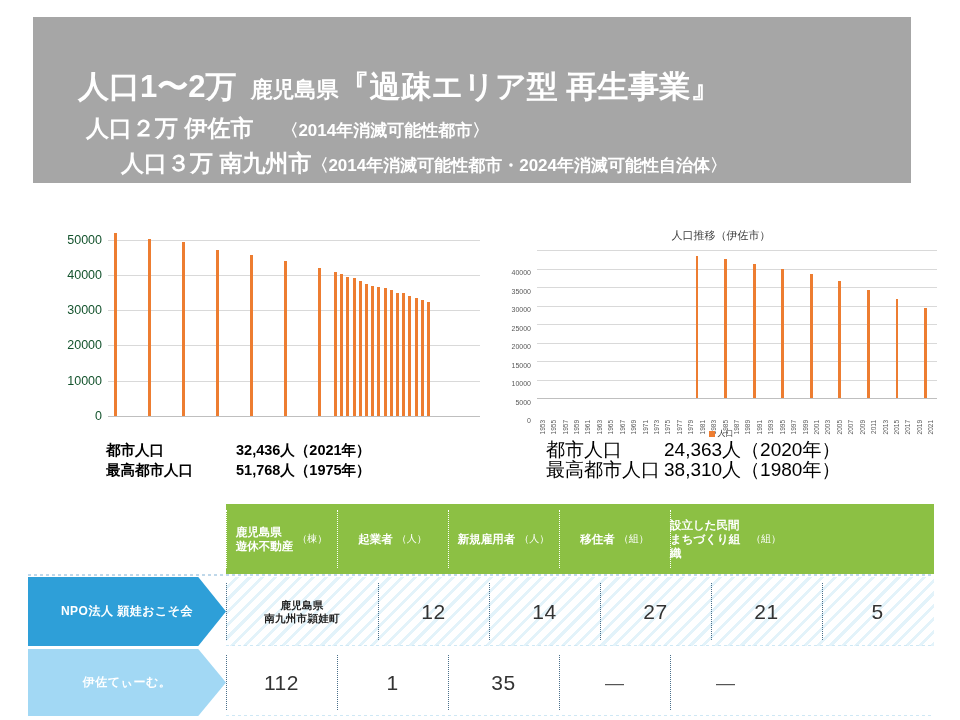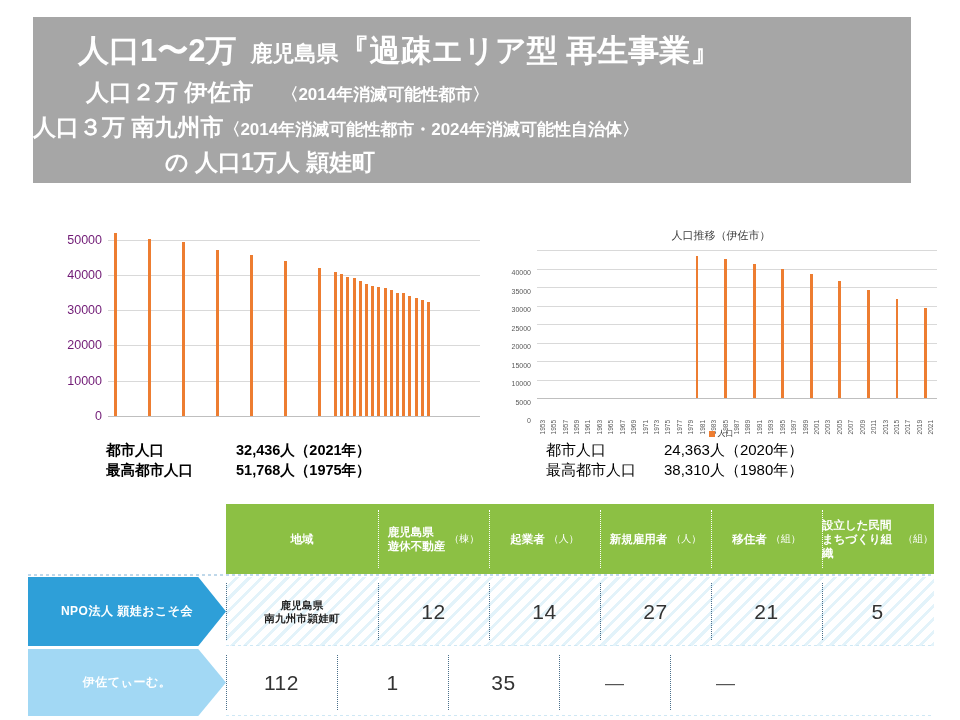--- a/index.html
+++ b/index.html
@@ -19,29 +19,30 @@
     background: #a6a6a6;
     color: #ffffff;
     padding: 12px 0 0 0;
   }
   .title-line-1 {
     font-size: 31px; font-weight: bold;
     letter-spacing: 0px;
     padding-left: 45px;
     line-height: 44px;
     white-space: nowrap;
+    margin-top: 36px;
   }
   .title-line-1 .small { font-size: 22px; }
   .title-line-2, .title-line-3, .title-line-4 {
     font-weight: bold;
     line-height: 32px;
     white-space: nowrap;
   }
   .title-line-2 { font-size: 23px; padding-left: 53px; }
-  .title-line-3 { font-size: 23px; }
+  .title-line-3 { font-size: 23px; padding-left: 88px; }
   .title-line-4 { font-size: 23px; padding-left: 132px; }
   .title-line-2 .ann, .title-line-3 .ann { font-size: 17px; }
   .sp { display: inline-block; width: 14px; }
 
   
   .chart-left {
     position: absolute;
     left: 20px; top: 208px;
     width: 465px; height: 222px;
   }
@@ -55,21 +56,21 @@
     position: absolute;
     left: 88px; top: 14px;
     width: 372px; height: 194px;
   }
   .cl-ylabels {
     position: absolute; left: 0px; top: 0px;
     width: 82px; height: 212px;
   }
   .cl-ylabels span {
     position: absolute; right: 0;
-    font-size: 12.5px; color: #701a75;
+    font-size: 12.5px; color: #14532d;
     transform: translateY(-50%);
     white-space: nowrap;
   }
   .gridline {
     position: absolute; left: 0; right: 0;
     height: 1px; background: #d9d9d9;
   }
   .axisline {
     position: absolute; left: 0; right: 0;
     height: 1px; background: #bfbfbf;
@@ -137,21 +138,21 @@
     font-weight: bold;
     font-size: 14.5px;
     color: #000000;
     line-height: 20px;
     white-space: nowrap;
   }
   .caption-left { left: 106px; top: 440px; }
   .caption-right { left: 546px; top: 440px; }
   .caption .lab { display: inline-block; width: 130px; }
   .caption-right .lab { display: inline-block; width: 118px; }
-  .caption-right { font-weight: normal; font-size: 15px; }
+  .caption-right { font-weight: normal; font-size: 19px; }
 
   
   .table-wrap {
     position: absolute;
     left: 28px; top: 504px;
     width: 906px; height: 212px;
   }
   .trow { position: absolute; left: 0; width: 906px; }
   .thead { top: 0; height: 70px; }
   .trow1 { top: 73px; height: 69px; }
@@ -380,24 +381,20 @@
   <div>
     <span class="lab">最高都市人口</span><span>38,310人（1980年）</span>
   </div>
 </div>
 
 <div class="table-wrap">
 
   <div class="trow thead">
     <div class="greenbar"></div>
     <div class="cells">
-      <div class="cell c-region">
-
-        <span>地域</span>
-      </div>
       <div class="cell c-val">
         <div class="divider"></div>
         <div class="hinline">
           <span class="hlabel">
             <span>鹿児島県</span><br>
             <span>遊休不動産</span>
           </span>
           <span class="hunit">（棟）</span>
         </div>
       </div>

